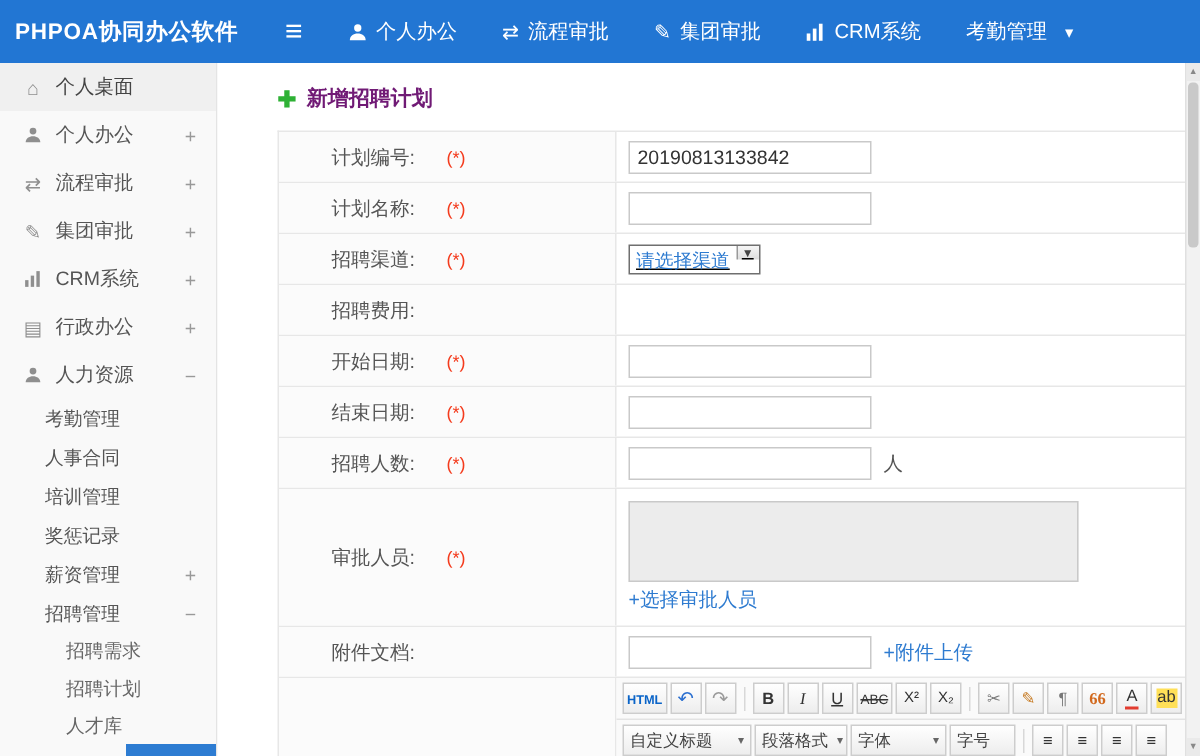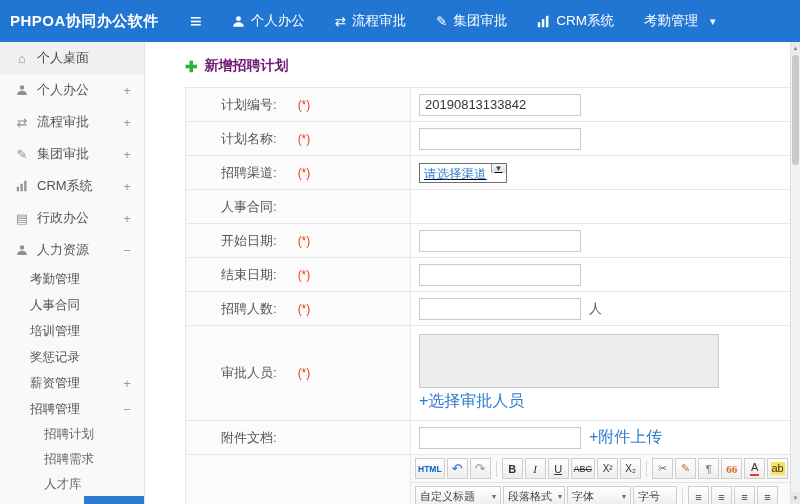--- a/index.html
+++ b/index.html
@@ -42,21 +42,21 @@
   .fl { width: 225px; background: #fbfbfb; border-right: 1px solid #e7e7e7; display: flex; align-items: center; gap: 21px; padding-left: 35px; color: #555; flex: 0 0 auto; }
   .fv { flex: 1; display: flex; align-items: center; gap: 8px; padding: 5px 8px; }
   .req { color: #f43b1d; font-size: 12px; }
   input.txt { width: 162px; height: 22px; border: 1px solid #c9c9c9; padding: 0 5px; font-size: 13px; font-family: inherit; color: #333; background: #fff; }
   .unit { color: #555; }
   .sel { display: inline-flex; align-items: flex-start; border: 1px solid #6f6f6f; background: #fff; cursor: pointer; height: 20px; text-decoration: underline; }
   .sel-text { color: #2e7bd0; font-size: 12.5px; padding: 2px 4px; white-space: nowrap; }
   .sel-arrow { width: 15px; background: linear-gradient(#f6f6f6, #ddd); border-left: 1px solid #9a9a9a; font-size: 8px; color: #444; display: flex; align-items: center; justify-content: center; }
   .fv.col { flex-direction: column; align-items: flex-start; gap: 3px; padding: 8px; }
   textarea.ta { width: 300px; height: 54px; background: #ececec; border: 1px solid #c9c9c9; font-family: inherit; resize: none; }
-  a.link { color: #2e7bd0; font-size: 16px; text-decoration: none; cursor: pointer; }
+  a.link { color: #2e7bd0; font-size: 13px; text-decoration: none; cursor: pointer; }
   
   .frow.editor-row { border-bottom: none; min-height: 70px; }
   .fv.editor { flex-direction: column; align-items: stretch; padding: 0; gap: 0; }
   .tbar { display: flex; align-items: center; gap: 2px; padding: 3px 4px; background: #fafafa; border-bottom: 1px solid #e3e3e3; white-space: nowrap; overflow: hidden; }
   .tb { min-width: 21px; height: 21px; border: 1px solid #cdcdcd; background: linear-gradient(#ffffff, #ededed); display: inline-flex; align-items: center; justify-content: center; font-size: 11px; color: #333; padding: 0 2px; cursor: pointer; flex: 0 0 auto; }
   .tb.html { font-size: 8.5px; font-weight: bold; color: #0a64c8; }
   .tb.undo { color: #2b6fd0; font-size: 13px; }
   .tb.redo { color: #9a9a9a; font-size: 13px; }
   .tb.bold { font-weight: bold; }
   .tb.italic { font-style: italic; font-family: "Liberation Serif", serif; }
@@ -186,24 +186,24 @@
   </div>
   <div class="side-item sub">
     <span class="slbl">薪资管理</span>
     <span class="sexp">+</span>
   </div>
   <div class="side-item sub">
     <span class="slbl">招聘管理</span>
     <span class="sexp">−</span>
   </div>
   <div class="side-item sub2">
+    <span class="slbl">招聘需求</span>
+  </div>
+  <div class="side-item sub2">
     <span class="slbl">招聘计划</span>
-  </div>
-  <div class="side-item sub2">
-    <span class="slbl">招聘需求</span>
   </div>
   <div class="side-item sub2">
     <span class="slbl">人才库</span>
   </div>
   <div class="hover-bar"></div>
 </div>
 
 <div class="main">
   <div class="page-title">
     <span class="plus">✚</span>
@@ -240,21 +240,21 @@
       <div class="fv">
         <span class="sel">
           <span class="sel-text">请选择渠道</span>
           <span class="sel-arrow">▼</span>
         </span>
       </div>
     </div>
 
     <div class="frow">
       <div class="fl">
-        <span>人事合同:</span>
+        <span>招聘费用:</span>
       </div>
     </div>
 
     <div class="frow">
       <div class="fl">
         <span>开始日期:</span>
         <span class="req">(*)</span>
       </div>
       <div class="fv">
         <input class="txt" type="text" style="">

